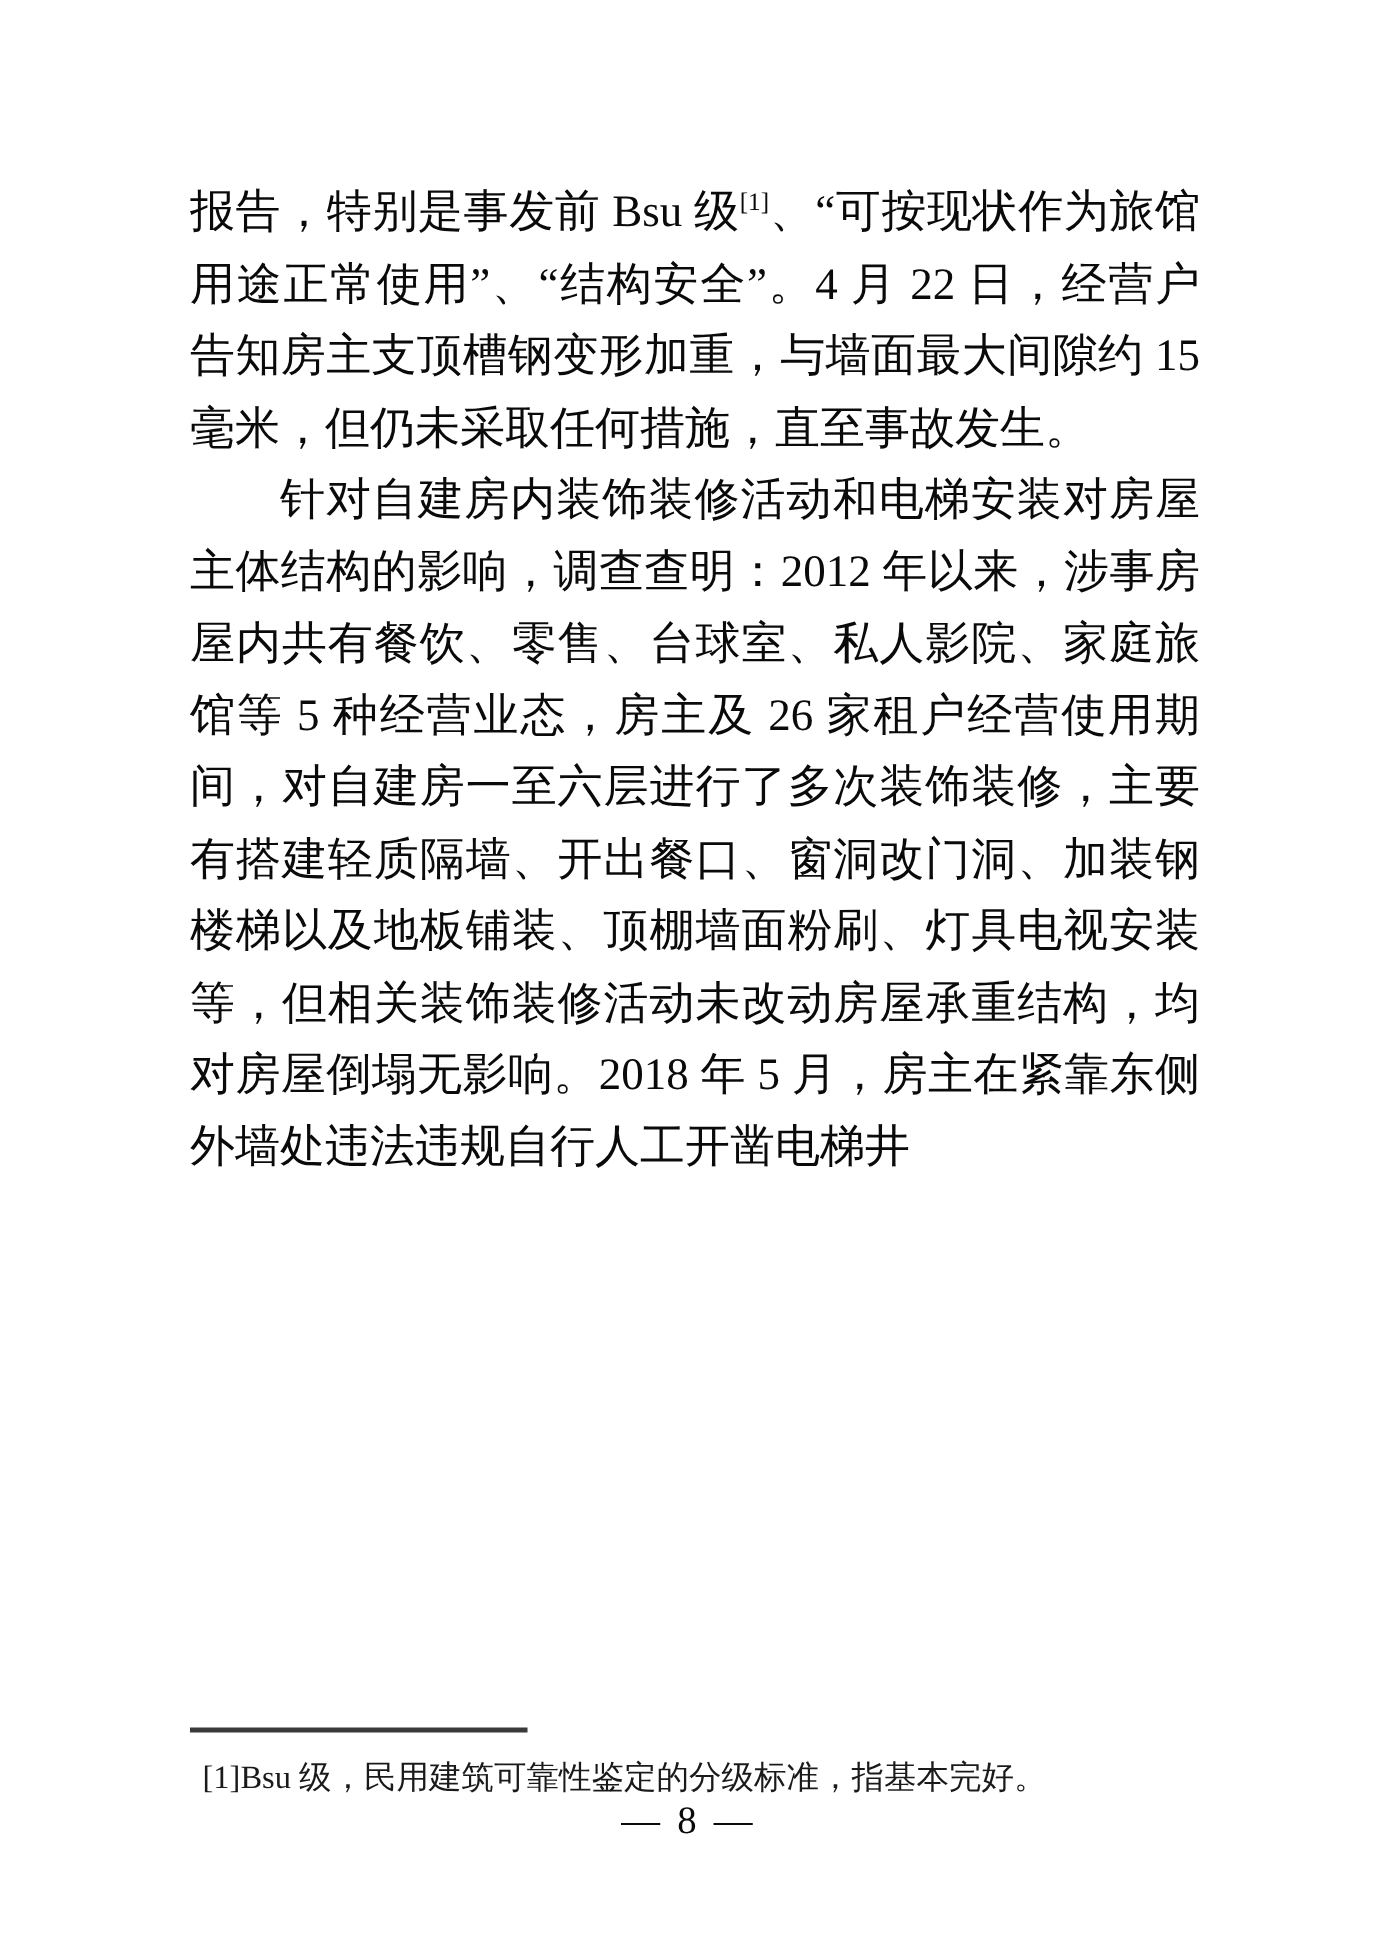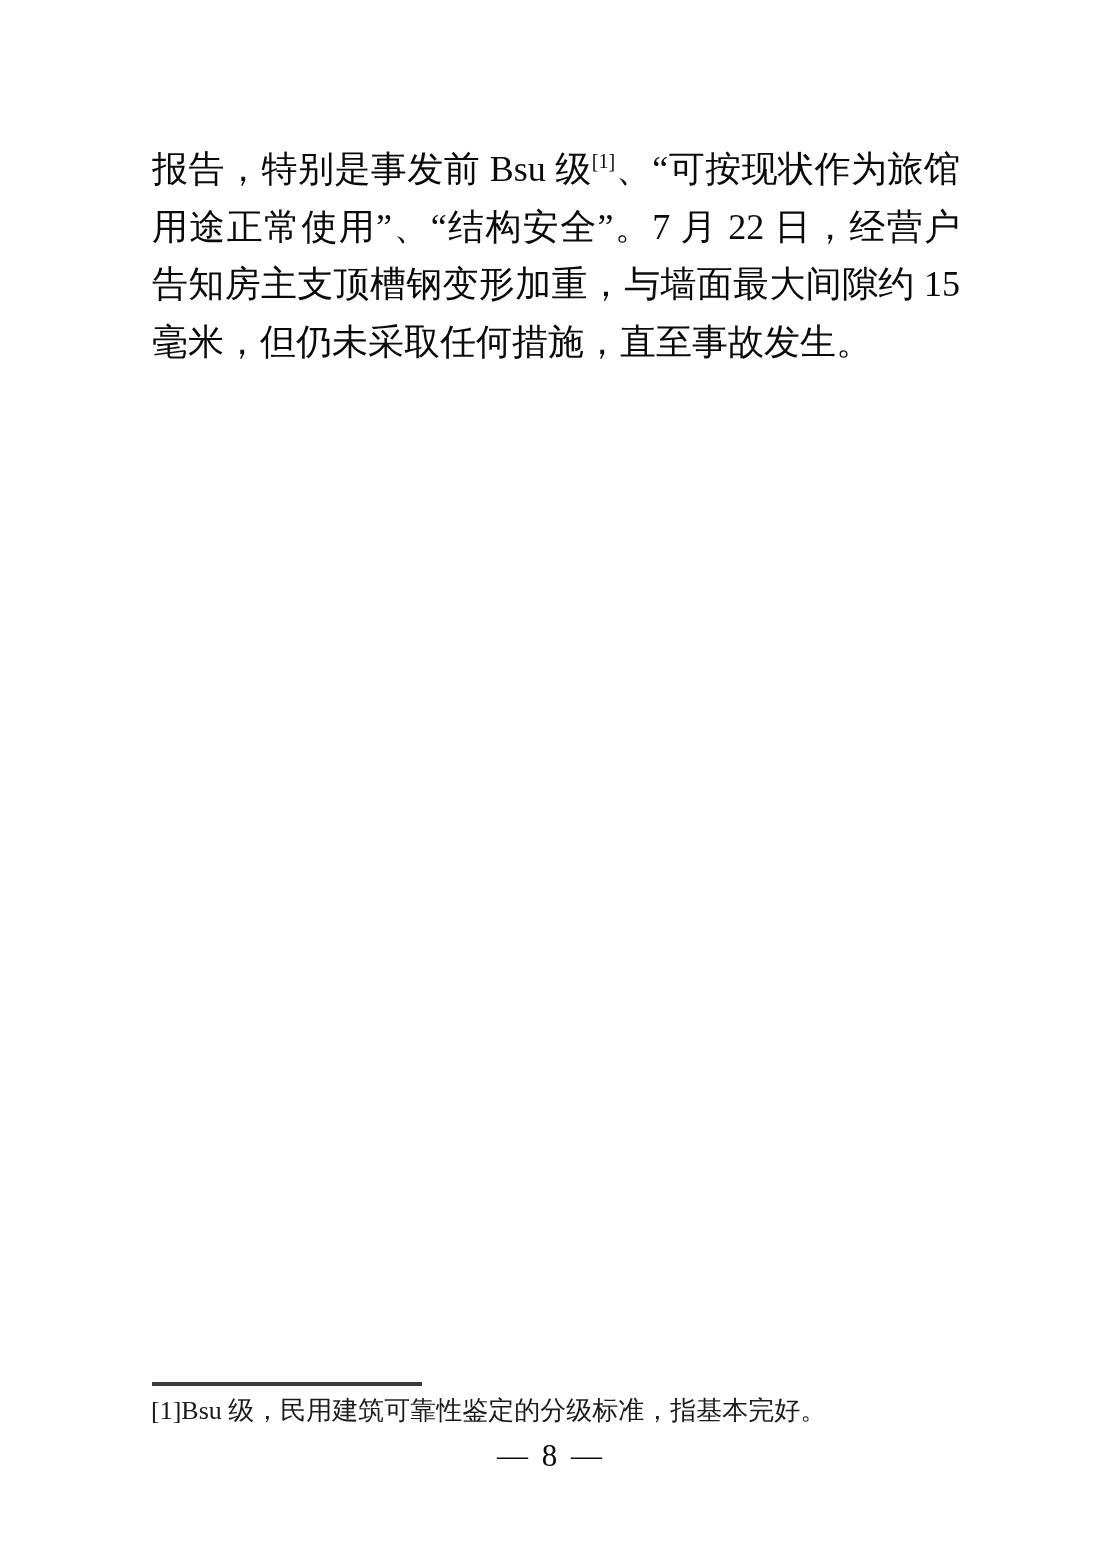--- a/index.html
+++ b/index.html
@@ -47,21 +47,21 @@
     top: 1382px;
     width: 270px;
     height: 4px;
     background: #3a3a3a;
   }
   .footnote {
     position: absolute;
     left: 150px;
     top: 1392px;
     width: 812px;
-    margin: 1px;
+    margin: 12px;
     font-size: 26px;
     line-height: 36px;
     color: #1a1a1a;
     text-align: left;
   }
   .page-number {
     position: absolute;
     left: 0;
     top: 1438px;
     width: 100%;
@@ -71,23 +71,24 @@
     letter-spacing: 3px;
   }
 </style>
 </head>
 <body>
 
 <div class="page">
 
   <div class="content">
 
-    <p class="para"><span>报告，特别是事发前 Bsu 级</span><sup class="fn-ref">[1]</sup><span>、“可按现状作为旅馆用途正常使用”、“结构安全”。7 月 22 日，经营户告知房主支顶槽钢变形加重，与墙面最大间隙约 15 毫米，但仍未采取任何措施，直至事故发生。</span></p>
+    <p class="para"><span>报告，特别是事发前 Bsu 级</span><sup class="fn-ref">[1]</sup><span>、“可按现状作为旅馆用途正常使用”、“结构安全”。4 月 22 日，经营户告知房主支顶槽钢变形加重，与墙面最大间隙约 15 毫米，但仍未采取任何措施，直至事故发生。</span></p>
 
 
+    <p class="para para-indent">针对自建房内装饰装修活动和电梯安装对房屋主体结构的影响，调查查明：2012 年以来，涉事房屋内共有餐饮、零售、台球室、私人影院、家庭旅馆等 5 种经营业态，房主及 26 家租户经营使用期间，对自建房一至六层进行了多次装饰装修，主要有搭建轻质隔墙、开出餐口、窗洞改门洞、加装钢楼梯以及地板铺装、顶棚墙面粉刷、灯具电视安装等，但相关装饰装修活动未改动房屋承重结构，均对房屋倒塌无影响。2018 年 5 月，房主在紧靠东侧外墙处违法违规自行人工开凿电梯井</p>
 
   </div>
 
   <div class="footnote-divider"></div>
 
   <p class="footnote">[1]Bsu 级，民用建筑可靠性鉴定的分级标准，指基本完好。</p>
 
   <div class="page-number">— 8 —</div>
 
 </div>

